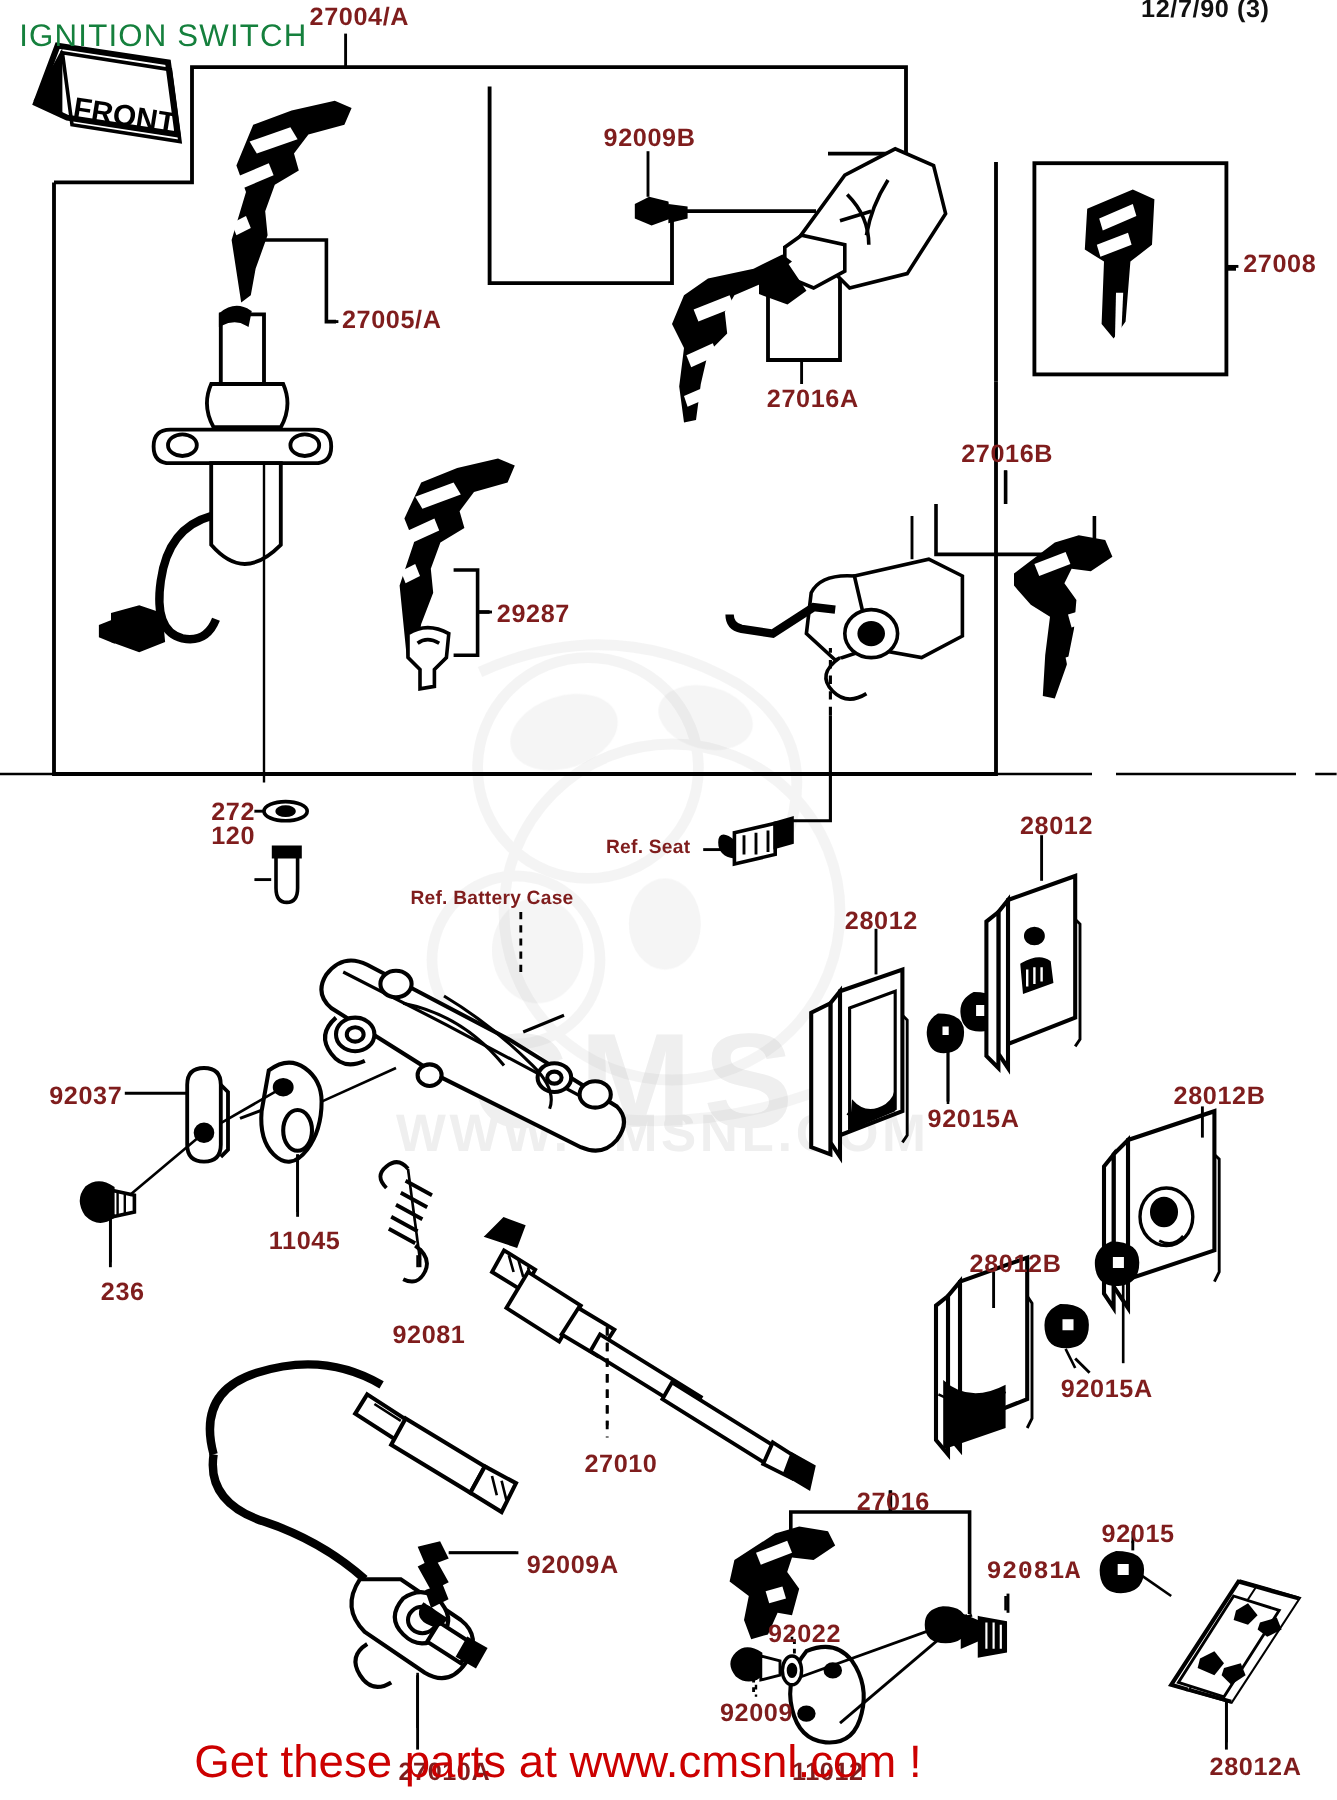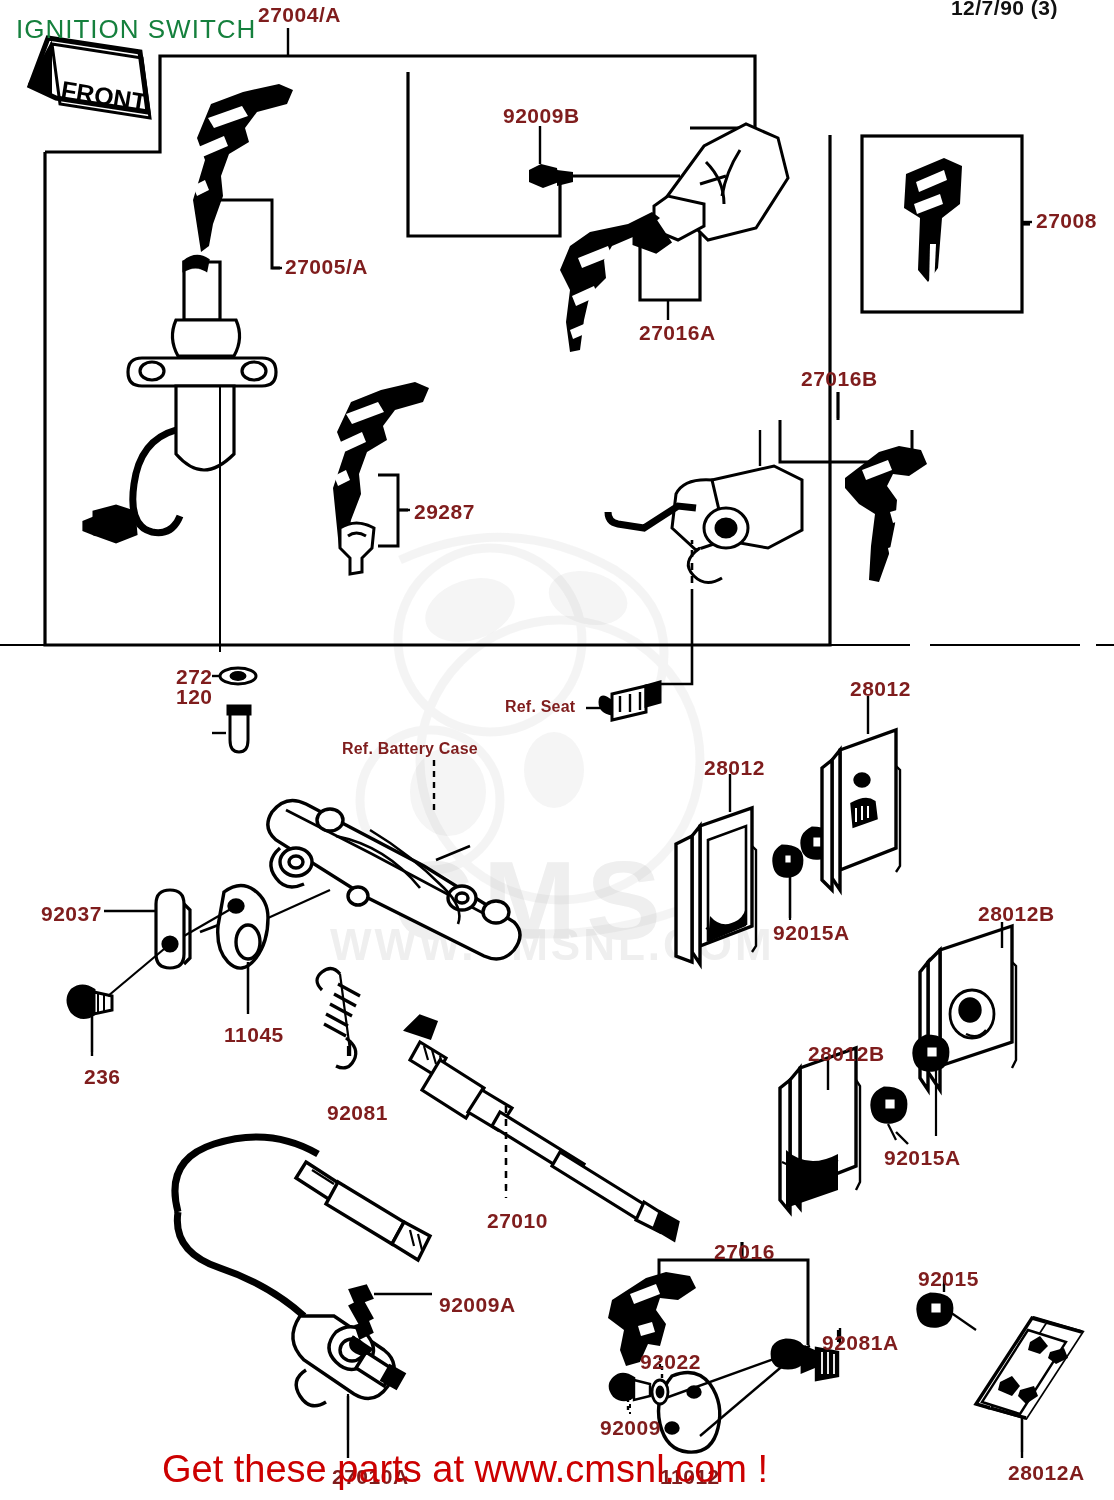--- a/index.html
+++ b/index.html
@@ -555,21 +555,21 @@
   <div class="label pn" style="left:773px;  top:922px;">92015A</div>
   <div class="label pn" style="left:224px;  top:1024px;">11045</div>
   <div class="label pn" style="left:808px;  top:1043px;">28012B</div>
   <div class="label pn" style="left:84px;   top:1066px;">236</div>
   <div class="label pn" style="left:327px;  top:1066px;margin-top:36px;">92081</div>
   <div class="label pn" style="left:884px;  top:1147px;">92015A</div>
   <div class="label pn" style="left:487px;  top:1210px;">27010</div>
   <div class="label pn" style="left:714px;  top:1241px;">27016</div>
   <div class="label pn" style="left:918px;  top:1268px;">92015</div>
   <div class="label pn" style="left:439px;  top:1294px;">92009A</div>
-  <div class="label pn" style="left:822px;  top:1332px;">92081A</div>
+  <div class="label pn" style="left:822px;  top:1300px;font-family:Liberation Mono, monospace;">92081A</div>
   <div class="label pn" style="left:640px;  top:1351px;">92022</div>
   <div class="label pn" style="left:600px;  top:1417px;">92009</div>
   <div class="label pn" style="left:332px;  top:1466px;">27010A</div>
   <div class="label pn" style="left:660px;  top:1466px;">11012</div>
   <div class="label pn" style="left:1008px; top:1462px;">28012A</div>
 
   <div class="label ref" style="left:505px; top:699px;">Ref. Seat</div>
   <div class="label ref" style="left:342px; top:741px;">Ref. Battery Case</div>
 
   <div id="footer-cta">Get these parts at www.cmsnl.com !</div>

